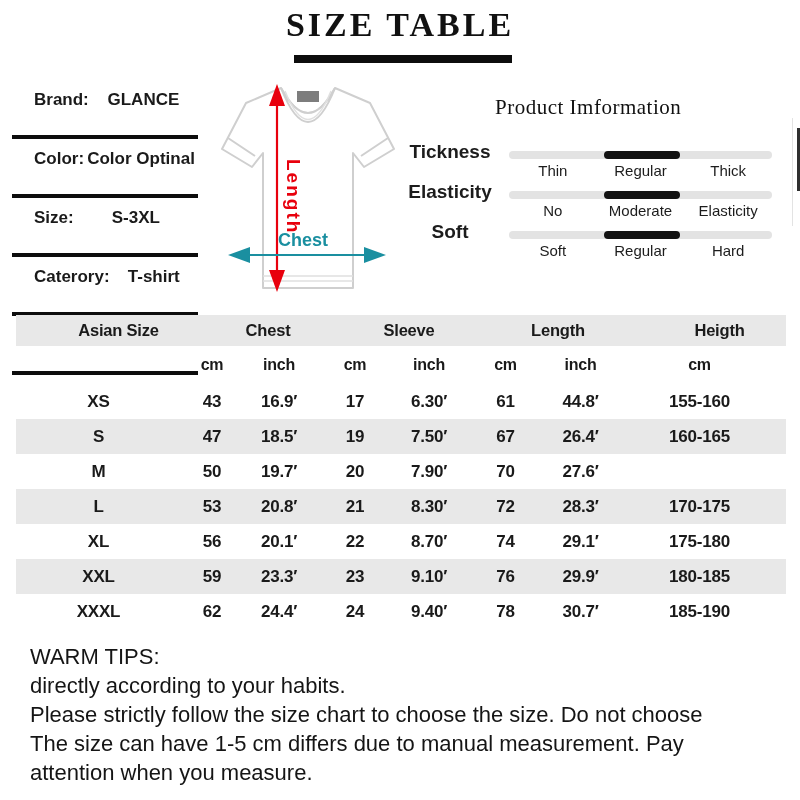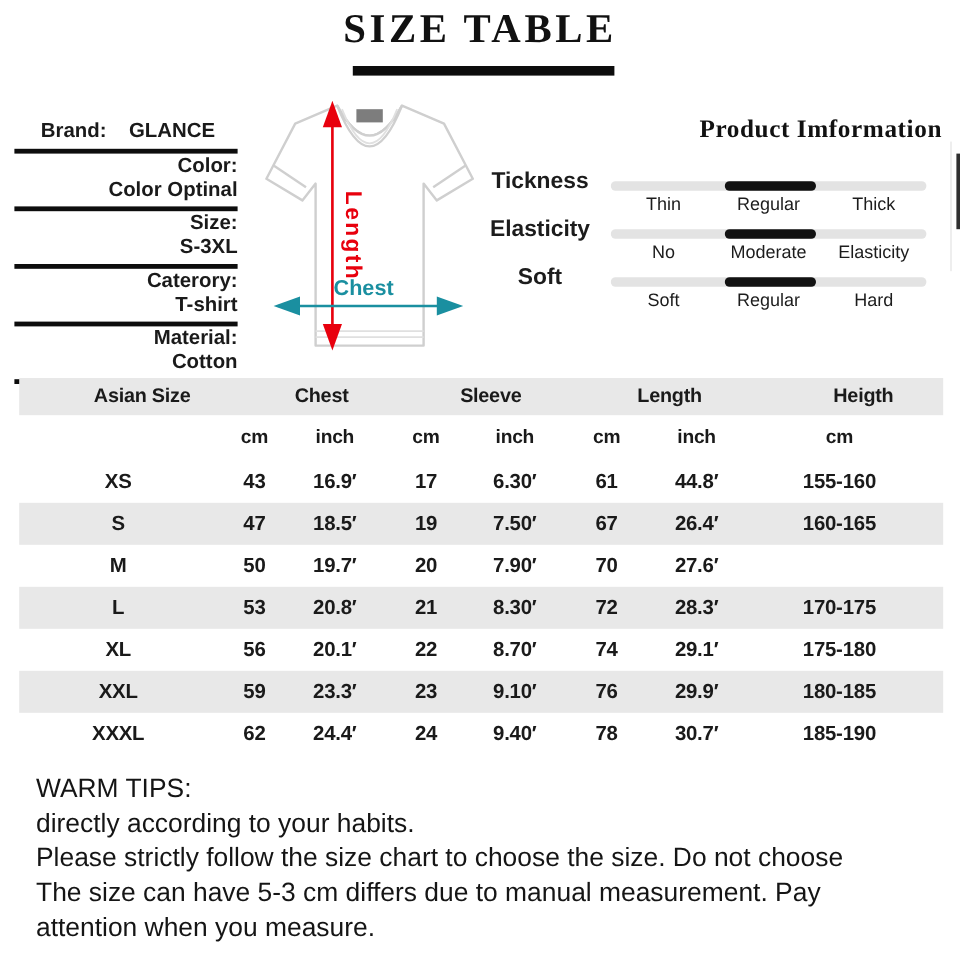--- a/index.html
+++ b/index.html
@@ -7,43 +7,43 @@
          font-family:"Liberation Sans",sans-serif;color:#1a1a1a;}
 
   
   .page-title{position:absolute;left:0;top:6px;width:100%;text-align:center;
               font-family:"Liberation Serif",serif;font-size:34px;font-weight:700;
               letter-spacing:3px;color:#111;}
   .title-bar{position:absolute;left:294px;top:55px;width:218px;height:8px;background:#0d0d0d;}
 
   
   .attrs{position:absolute;left:12px;top:80px;width:186px;}
-  .attr-row{height:39px;border-bottom:4px solid #0d0d0d;display:flex;align-items:flex-end;
-            padding-bottom:5px;font-size:17px;font-weight:700;}
-  .attr-row + .attr-row{margin-top:0px;flex-direction:column;}
+  .attr-row{height:39px;border-bottom:4px solid #0d0d0d;display:flex;align-items:center;
+            padding-bottom:16px;font-size:17px;font-weight:700;}
+  .attr-row + .attr-row{margin-top:0px;}
   .attr-label{padding-left:22px;white-space:nowrap;}
   .attr-value{flex:1;text-align:center;white-space:nowrap;}
 
   
   .shirt{position:absolute;left:218px;top:76px;width:180px;height:222px;}
   .shirt svg{position:absolute;left:0;top:0;}
   .len-label{position:absolute;left:60px;top:66px;width:26px;height:110px;
              writing-mode:vertical-rl;text-orientation:mixed;
              color:var(--red);font-size:19px;font-weight:700;letter-spacing:2px;text-align:center;}
   .chest-lab{position:absolute;left:54px;top:154px;width:62px;text-align:center;
              color:var(--teal);font-size:18px;font-weight:700;}
 
   
   .measures{position:absolute;left:398px;top:132px;width:104px;text-align:center;}
   .measure-item{height:40px;line-height:40px;font-size:19px;font-weight:700;color:#1c1c1c;}
 
   
   .pinfo{position:absolute;left:495px;top:95px;width:290px;}
-  .pinfo-title{text-align:right;font-family:"Liberation Serif",serif;font-size:21px;
-               font-weight:700;letter-spacing:0.5px;color:#111;height:30px;}
+  .pinfo-title{text-align:left;font-family:"Liberation Serif",serif;font-size:21px;
+               font-weight:400;letter-spacing:0.5px;color:#111;height:30px;}
   .pi-groups{margin-top:26px;}
   .pi-group{height:40px;}
   .pi-bar{position:relative;margin-left:14px;width:263px;height:8px;background:#e3e3e3;border-radius:4px;}
   .pi-black{position:absolute;left:36%;width:29%;height:8px;background:#121212;border-radius:4px;}
   .pi-labels{display:flex;margin-left:14px;width:263px;margin-top:3px;}
   .pi-opt{flex:1;text-align:center;font-size:15px;font-weight:400;color:#1c1c1c;}
 
   
   .edge-mark{position:absolute;left:797px;top:128px;width:3px;height:63px;background:#2f2f2f;}
   .edge-line{position:absolute;left:792px;top:118px;width:1px;height:108px;background:#e3e3e3;}
@@ -253,18 +253,18 @@
           <span class="st-cell">185-190</span>
         </div>
       </div>
   </div>
 
   <div class="tips">
     <div>WARM TIPS:</div>
     <div id="tips-lines">
         <div class="tip-line">directly according to your habits.</div>
         <div class="tip-line">Please strictly follow the size chart to choose the size. Do not choose</div>
-        <div class="tip-line">The size can have 5-3 cm differs due to manual measurement. Pay</div>
+        <div class="tip-line">The size can have 1-5 cm differs due to manual measurement. Pay</div>
         <div class="tip-line">attention when you measure.</div>
       </div>
   </div>
 
 </div>
 
 </body></html>

